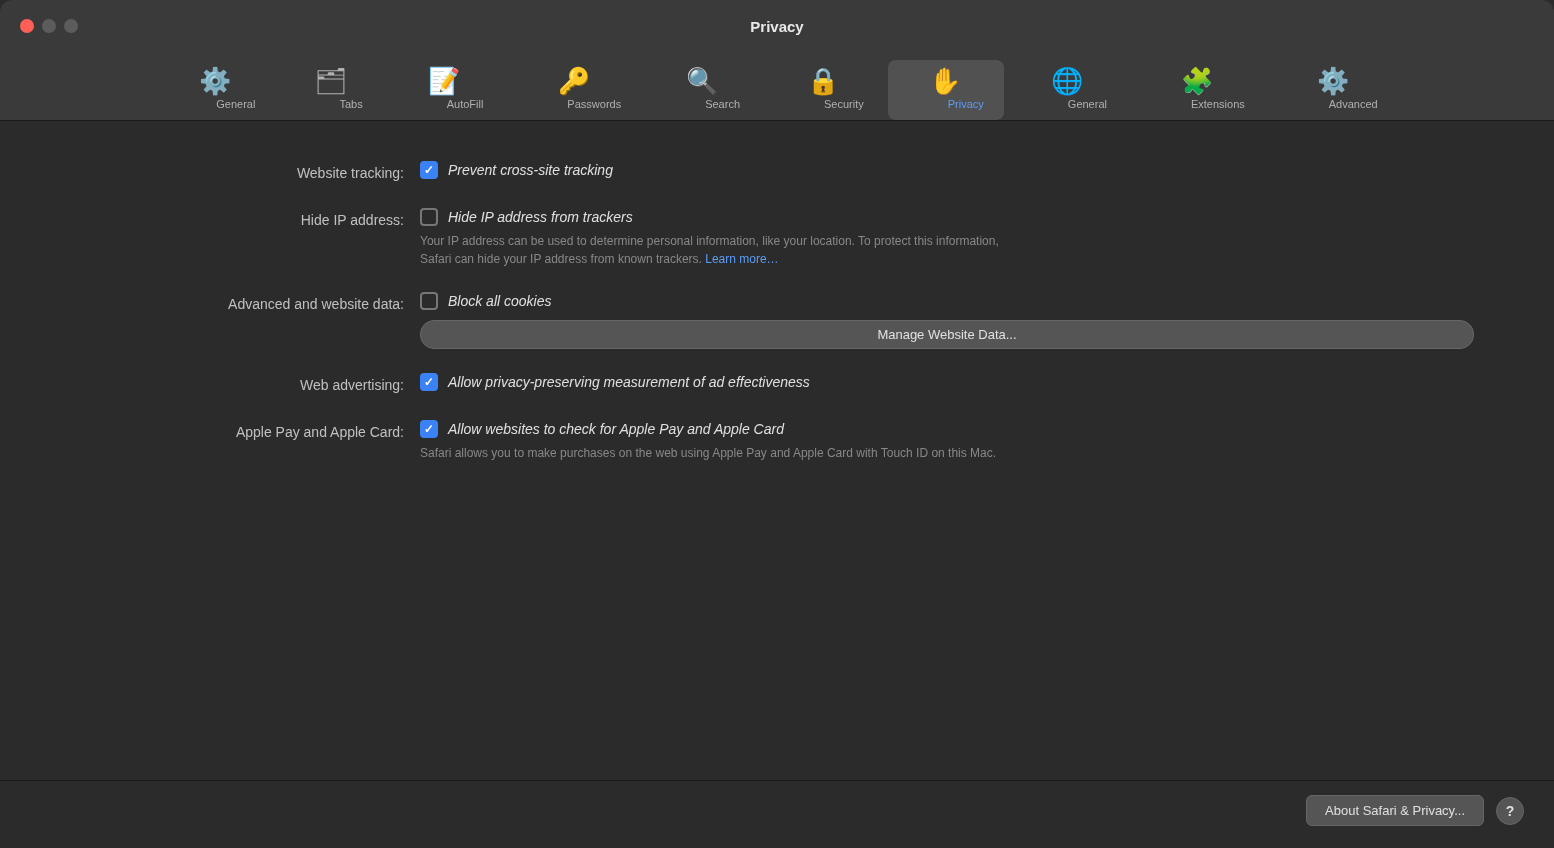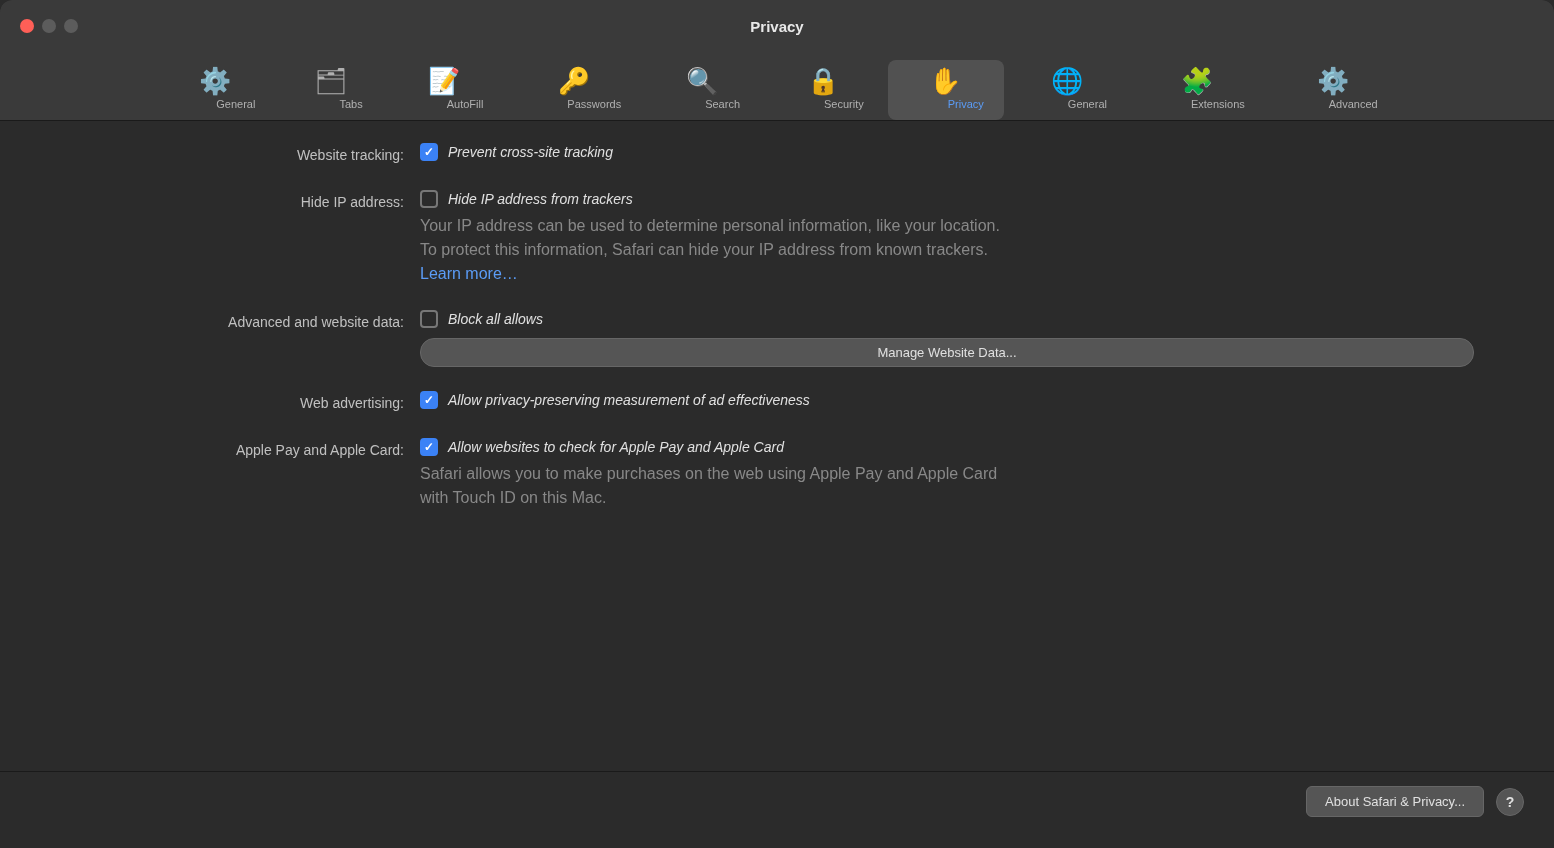--- a/index.html
+++ b/index.html
@@ -90,21 +90,21 @@
       font-weight: 400;
       padding-left: 40px;
     }
 
     .toolbar-item.active .toolbar-label {
       color: #5b9cf6;
     }
 
     
     .main-content {
-      padding: 22px 80px 30px 80px;
+      padding: 40px 80px 30px 80px;
       height: calc(848px - 52px - 110px);
       overflow-y: auto;
     }
 
     .settings-row {
       display: flex;
       align-items: flex-start;
       margin-bottom: 24px;
     }
 
@@ -156,21 +156,21 @@
     }
 
     .checkbox-label {
       font-size: 14px;
       color: #e0e0e0;
       font-style: italic;
     }
 
     .helper-text {
       margin-top: 6px;
-      font-size: 16px;
+      font-size: 12px;
       color: #888;
       line-height: 1.5;
       max-width: 600px;
     }
 
     .learn-more-link {
       color: #5b9cf6;
       cursor: pointer;
       text-decoration: none;
     }
@@ -183,21 +183,21 @@
       color: #e0e0e0;
       font-size: 13px;
       padding: 6px 16px;
       cursor: pointer;
       display: inline-block;
     }
 
     
     .footer {
       position: absolute;
-      bottom: 17px;
+      bottom: 8px;
       left: 0;
       right: 0;
       height: 60px;
       background: #2b2b2b;
       display: flex;
       align-items: center;
       justify-content: flex-end;
       padding: 0 30px;
       gap: 12px;
       border-top: 1px solid #1a1a1a;
@@ -308,21 +308,21 @@
         <a class="learn-more-link">Learn more…</a>
       </p>
     </div>
   </div>
 
   <div class="settings-row">
     <div class="settings-label">Advanced and website data:</div>
     <div class="settings-control">
       <div class="checkbox-row">
         <div class="checkbox"></div>
-        <span class="checkbox-label">Block all allows</span>
+        <span class="checkbox-label">Block all cookies</span>
       </div>
       <button class="manage-btn">Manage Website Data...</button>
     </div>
   </div>
 
   <div class="settings-row">
     <div class="settings-label">Web advertising:</div>
     <div class="settings-control">
       <div class="checkbox-row">
         <div class="checkbox checked"></div>

